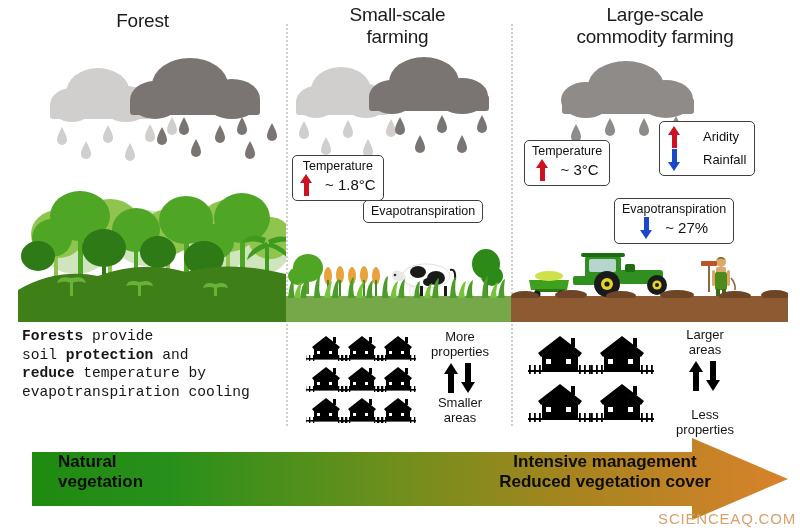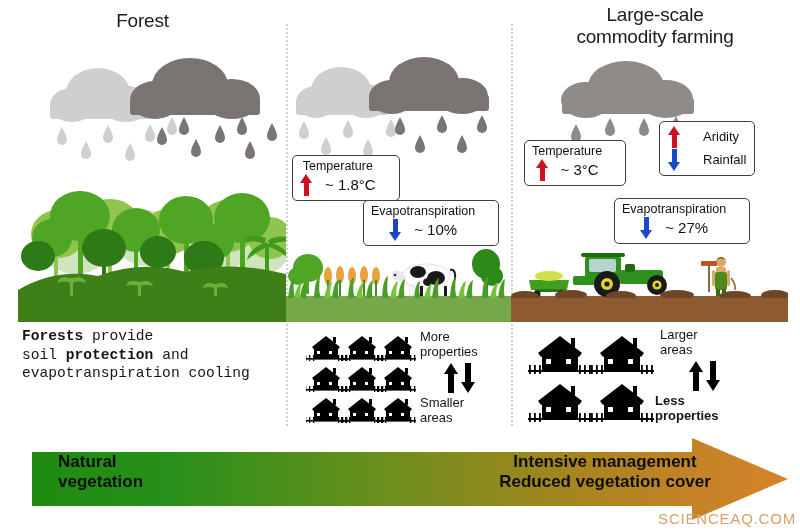--- a/index.html
+++ b/index.html
@@ -33,21 +33,21 @@
 
   
   .cloudgrp { position: absolute; }
 
   
   .infobox {
     position: absolute;
     background: #ffffff;
     border: 1.6px solid #3f3f3f;
     border-radius: 5px;
-    padding: 3px 23px 4px 7px;
+    padding: 3px 7px 4px 7px;
     text-align: center;
     font-size: 12.5px;
     color: #111;
     line-height: 1.12;
     white-space: nowrap;
   }
   .infobox .ib-label { display: block; font-size: 12.5px; }
   .infobox .ib-row {
     display: flex; align-items: center; justify-content: center;
     gap: 12px; margin-top: 1px;
@@ -79,21 +79,21 @@
   .scene { position: absolute; overflow: visible; }
 
   
   #forest-text {
     position: absolute; left: 22px; top: 327px; width: 262px;
     font-size: 14.6px; line-height: 1.28; color: #161616; font-family: Liberation Mono, monospace;
   }
   #forest-text b { font-weight: bold; }
 
   .house-caption {
-    position: absolute; text-align: left;
+    position: absolute; text-align: center;
     font-size: 13px; line-height: 1.15; color: #151515;
   }
 
   .twoway { position: absolute; width: 34px; height: 30px; }
   .twoway .up, .twoway .dn { position: absolute; width: 14px; height: 30px; }
   .twoway .up { left: 1px; }
   .twoway .dn { left: 18px; }
   .tw-shaft { position: absolute; left: 4px; width: 6px; background: #000; }
   .tw-head  { position: absolute; left: 0; width: 0; height: 0;
               border-left: 7px solid transparent; border-right: 7px solid transparent; }
@@ -117,20 +117,22 @@
     font-size: 15px; letter-spacing: 0.8px; color: #d9a06a;
     font-family: "Liberation Sans", sans-serif;
   }
 </style>
 </head>
 <body>
 
 <div id="stage">
 
   <div class="col-title" id="title-forest" style="white-space:pre-line">Forest</div>
+  <div class="col-title" id="title-small" style="white-space:pre-line">Small-scale
+farming</div>
   <div class="col-title" id="title-large" style="white-space:pre-line">Large-scale
 commodity farming</div>
 
   <div class="divider" id="divider-1"></div>
   <div class="divider" id="divider-2"></div>
 
   <div class="cloudgrp" style="left:50px; top:55px; width:240px; height:110px;">
     <svg width="240" height="110" viewBox="0 0 240 110">
 
       <g fill="#d0cfcd">
@@ -222,27 +224,20 @@
       <span class="arrow-ico arrow-up ar-red">
           <span class="head"></span>
           <span class="shaft"></span>
         </span>
       <span class="ib-value">~ 1.8°C</span>
     </span>
   </div>
 
   <div class="infobox" style="left:363px; top:200px;">
     <span class="ib-label">Evapotranspiration</span>
-    <span class="ib-row">
-      <span class="arrow-ico arrow-dn ar-blue">
-          <span class="shaft"></span>
-          <span class="head"></span>
-        </span>
-      <span class="ib-value">~ 10%</span>
-    </span>
   </div>
 
   <div class="infobox" style="left:524px; top:140px;">
     <span class="ib-label">Temperature</span>
     <span class="ib-row">
       <span class="arrow-ico arrow-up ar-red">
           <span class="head"></span>
           <span class="shaft"></span>
         </span>
       <span class="ib-value">~ 3°C</span>
@@ -478,20 +473,23 @@
       </g>
     </svg>
   </div>
 
   <div id="forest-text">
     <div>
       <b>Forests</b><span> provide</span>
     </div>
     <div>
       <span>soil </span><b>protection</b><span> and</span>
+    </div>
+    <div>
+      <b>reduce</b><span> temperature by</span>
     </div>
     <div>evapotranspiration cooling</div>
   </div>
 
   <div class="scene" style="left:306px; top:332px; width:110px; height:92px;">
     <svg width="110" height="92" viewBox="0 0 110 92">
       <defs>
         <g id="smhouse">
           <path d="M14,7 L26,17 L26,27 L2,27 L2,17z" fill="#000"></path>
           <path d="M14,4 L28,15 L26,17.5 L14,7.5 L2,17.5 L0,15z" fill="#000"></path>
@@ -568,21 +566,21 @@
   <div class="twoway" style="left:688px; top:361px;">
     <span class="up">
         <span class="tw-head"></span>
         <span class="tw-shaft"></span>
       </span>
     <span class="dn">
         <span class="tw-shaft"></span>
         <span class="tw-head"></span>
       </span>
   </div>
-  <div class="house-caption" style="left:655px; top:394px; width:100px; white-space:pre-line;font-weight:bold;">Less
+  <div class="house-caption" style="left:655px; top:408px; width:100px; white-space:pre-line;">Less
 properties</div>
 
   <div id="band">
     <svg width="756" height="82" viewBox="0 0 756 82">
       <defs>
         <linearGradient id="bandgrad" x1="0" y1="0" x2="1" y2="0">
           <stop offset="0%" stop-color="#1f8a10"></stop>
           <stop offset="18%" stop-color="#27901a"></stop>
           <stop offset="48%" stop-color="#6f8f1c"></stop>
           <stop offset="72%" stop-color="#a8841f"></stop>

